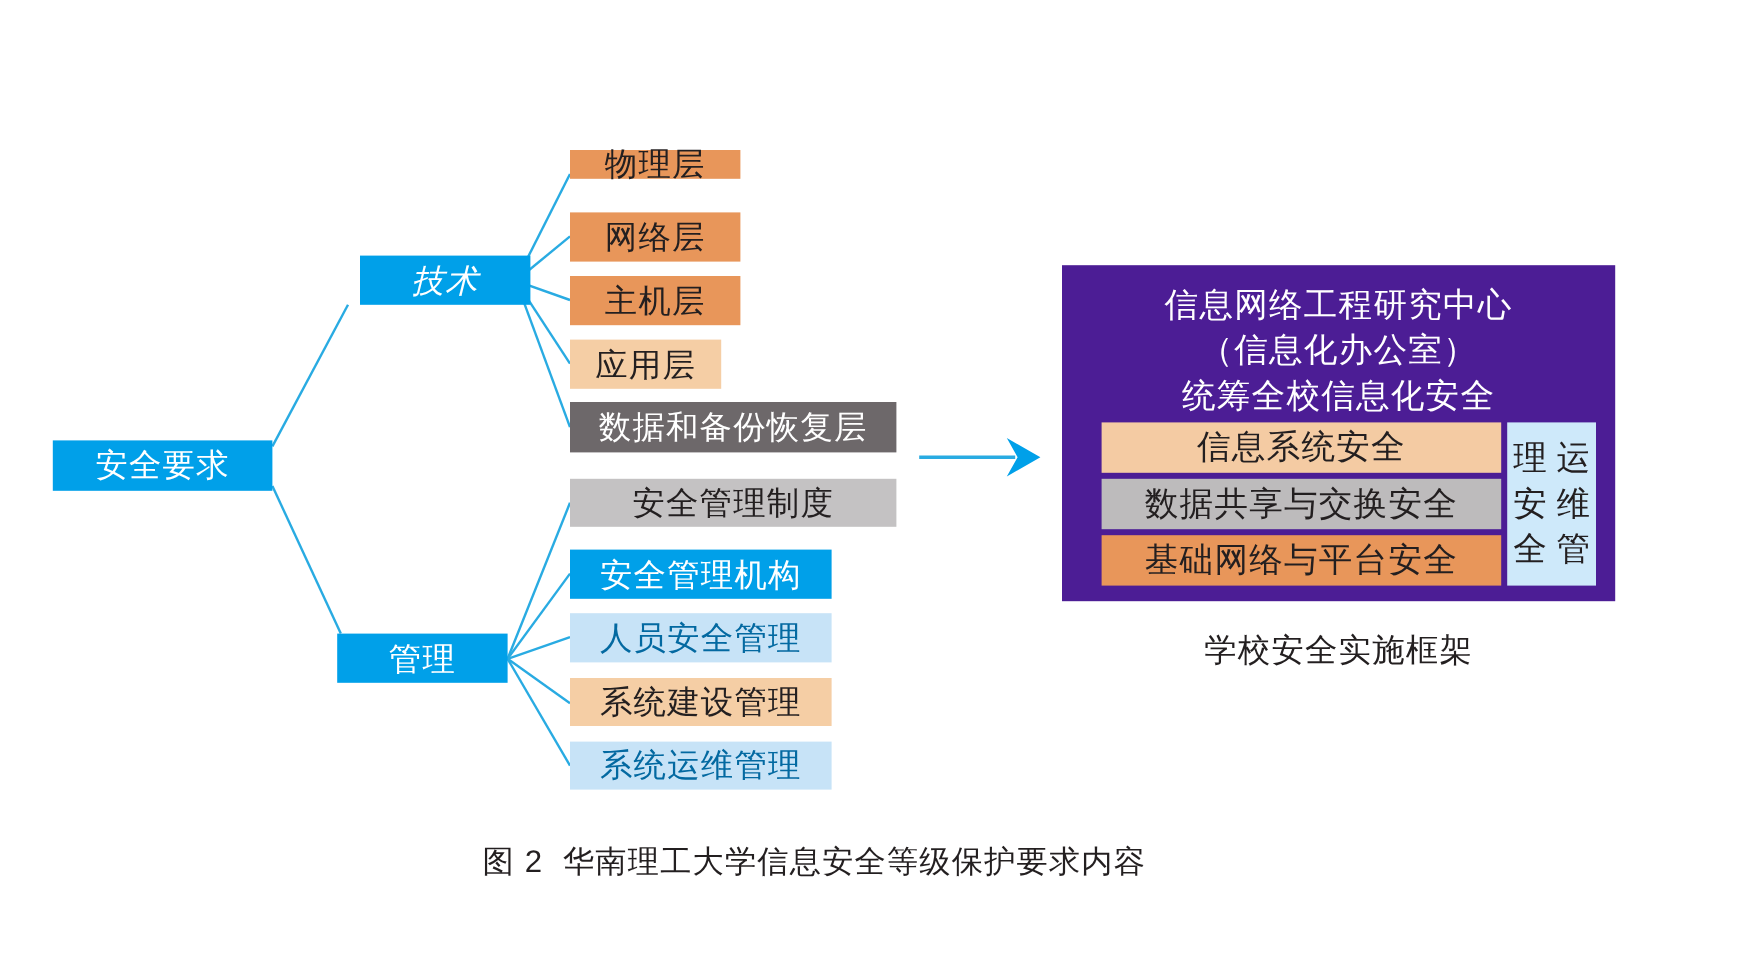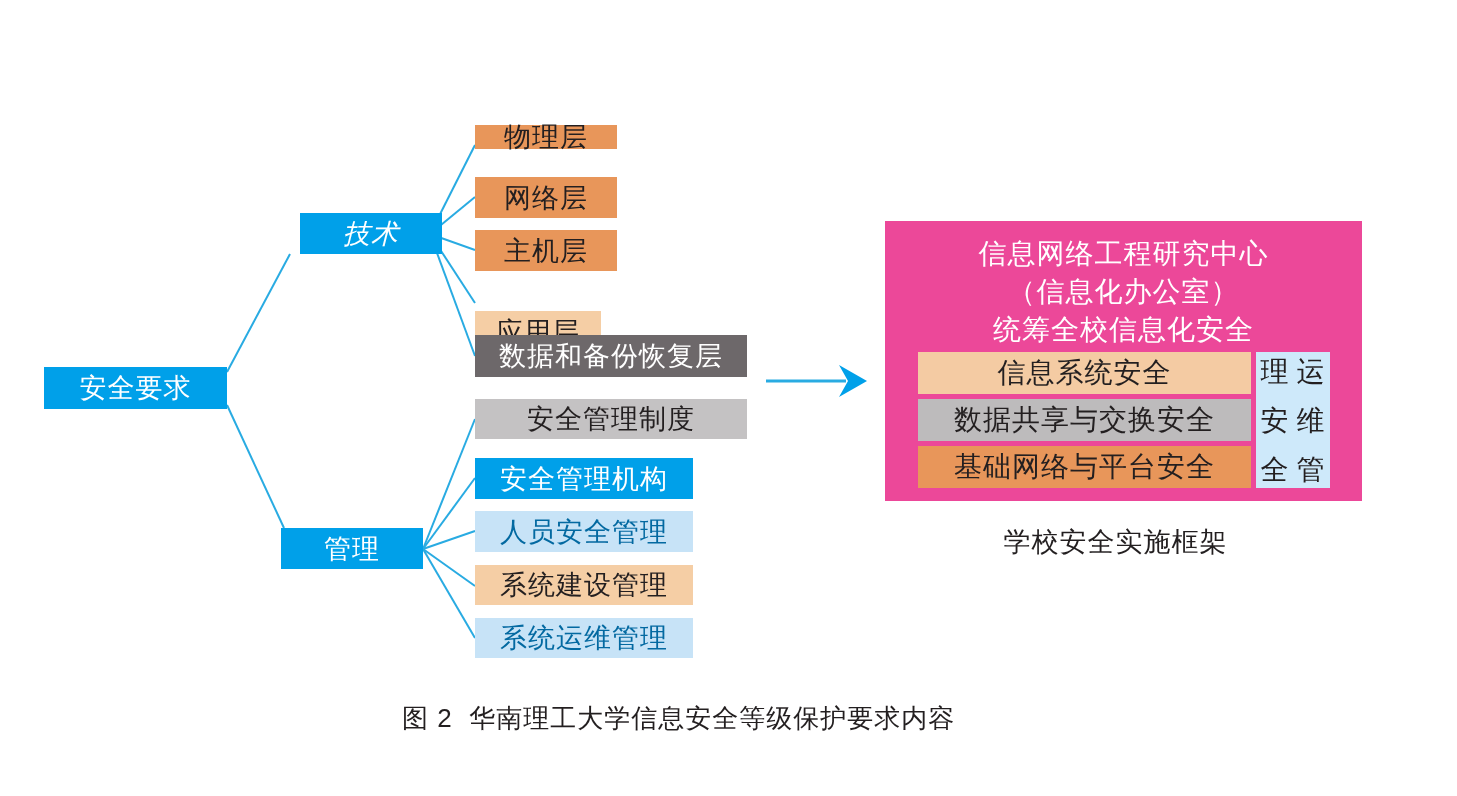--- a/index.html
+++ b/index.html
@@ -13,29 +13,29 @@
     font-size:27px;letter-spacing:1px;white-space:nowrap;
   }
   .blue{background:#00A0E9;color:#ffffff;}
   .orange{background:#E8965A;color:#231F20;}
   .peach{background:#F5CEA5;color:#231F20;}
   .darkgray{background:#6D686A;color:#ffffff;}
   .lightgray{background:#C4C2C3;color:#231F20;}
   .midgray{background:#BDBBBC;color:#231F20;}
   .lightblue{background:#C7E3F7;color:#0369a1;}
   .sideblue{background:#CEE9FA;color:#231F20;}
-  .framework{position:absolute;left:885px;top:221px;width:461px;height:280px;background:#ec4899;padding-left:16px;}
+  .framework{position:absolute;left:885px;top:221px;width:461px;height:280px;background:#4c1d95;}
   .fw-title{position:absolute;left:0;top:14px;width:100%;text-align:center;color:#ffffff;
     font-size:28px;line-height:38px;letter-spacing:1px;}
   .fw-row{position:absolute;left:33px;width:333px;height:42px;display:flex;
     align-items:center;justify-content:center;font-size:28px;letter-spacing:1px;}
   .fw-side{position:absolute;left:371px;top:131px;width:74px;height:136px;
     display:flex;align-items:center;justify-content:center;gap:7px;}
-  .side-col{width:29px;font-size:28px;line-height:49px;word-break:break-all;
-    text-align:left;font-weight:500;}
+  .side-col{width:29px;font-size:28px;line-height:38px;word-break:break-all;
+    text-align:center;font-weight:500;}
   .fw-caption{position:absolute;left:885px;top:524px;width:461px;text-align:center;
     font-size:27px;letter-spacing:1px;}
   .fig-caption{position:absolute;left:402px;top:701px;font-size:26px;
     letter-spacing:1px;white-space:pre;font-weight:500;}
 </style>
 </head>
 <body>
 
 <div class="canvas">
 
@@ -61,21 +61,21 @@
   </svg>
 
   <div class="node blue" style="left:44px;top:367px;width:183px;height:42px;">安全要求</div>
 
   <div class="node blue" style="left:300px;top:213px;width:142px;height:41px;font-style:italic;">技术</div>
   <div class="node blue" style="left:281px;top:528px;width:142px;height:41px;">管理</div>
 
   <div class="node orange" style="left:475px;top:125px;width:142px;height:24px;">物理层</div>
   <div class="node orange" style="left:475px;top:177px;width:142px;height:41px;">网络层</div>
   <div class="node orange" style="left:475px;top:230px;width:142px;height:41px;">主机层</div>
-  <div class="node peach" style="left:475px;top:283px;width:126px;height:41px;margin-top:28px;">应用层</div>
+  <div class="node peach" style="left:475px;top:283px;width:126px;height:41px;">应用层</div>
   <div class="node darkgray" style="left:475px;top:335px;width:272px;height:42px;">数据和备份恢复层</div>
 
   <div class="node lightgray" style="left:475px;top:399px;width:272px;height:40px;">安全管理制度</div>
   <div class="node blue" style="left:475px;top:458px;width:218px;height:41px;">安全管理机构</div>
   <div class="node lightblue" style="left:475px;top:511px;width:218px;height:41px;">人员安全管理</div>
   <div class="node peach" style="left:475px;top:565px;width:218px;height:40px;">系统建设管理</div>
   <div class="node lightblue" style="left:475px;top:618px;width:218px;height:40px;">系统运维管理</div>
 
   <div class="framework">
     <div class="fw-title">

